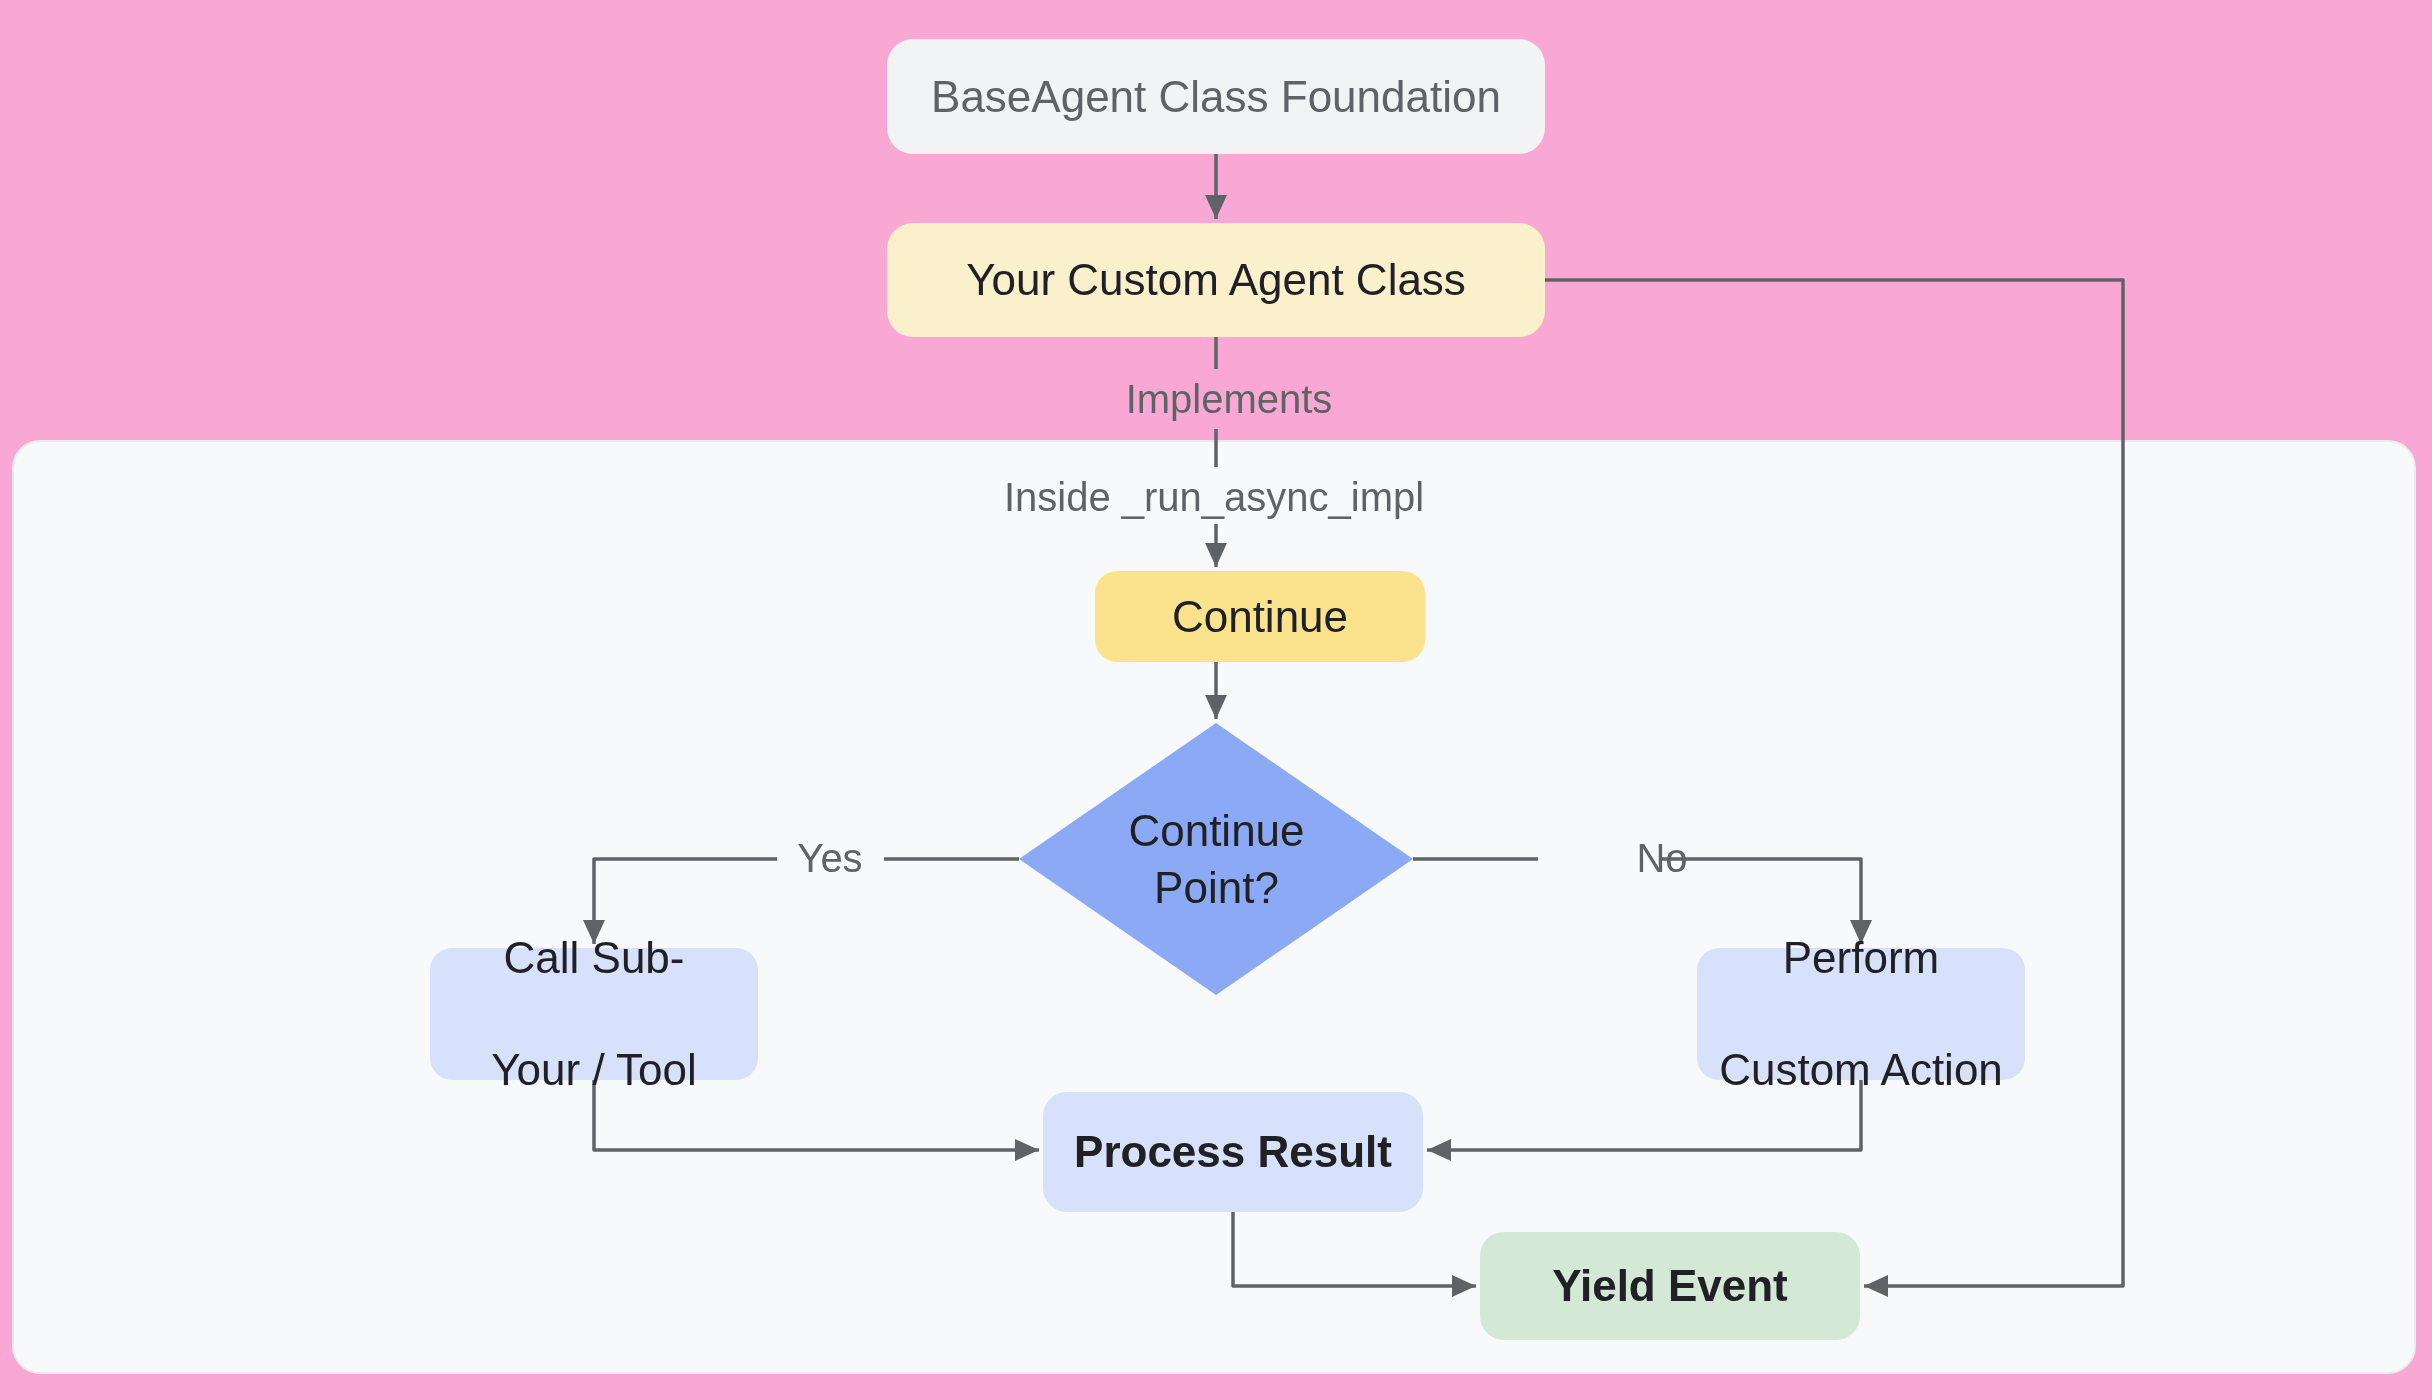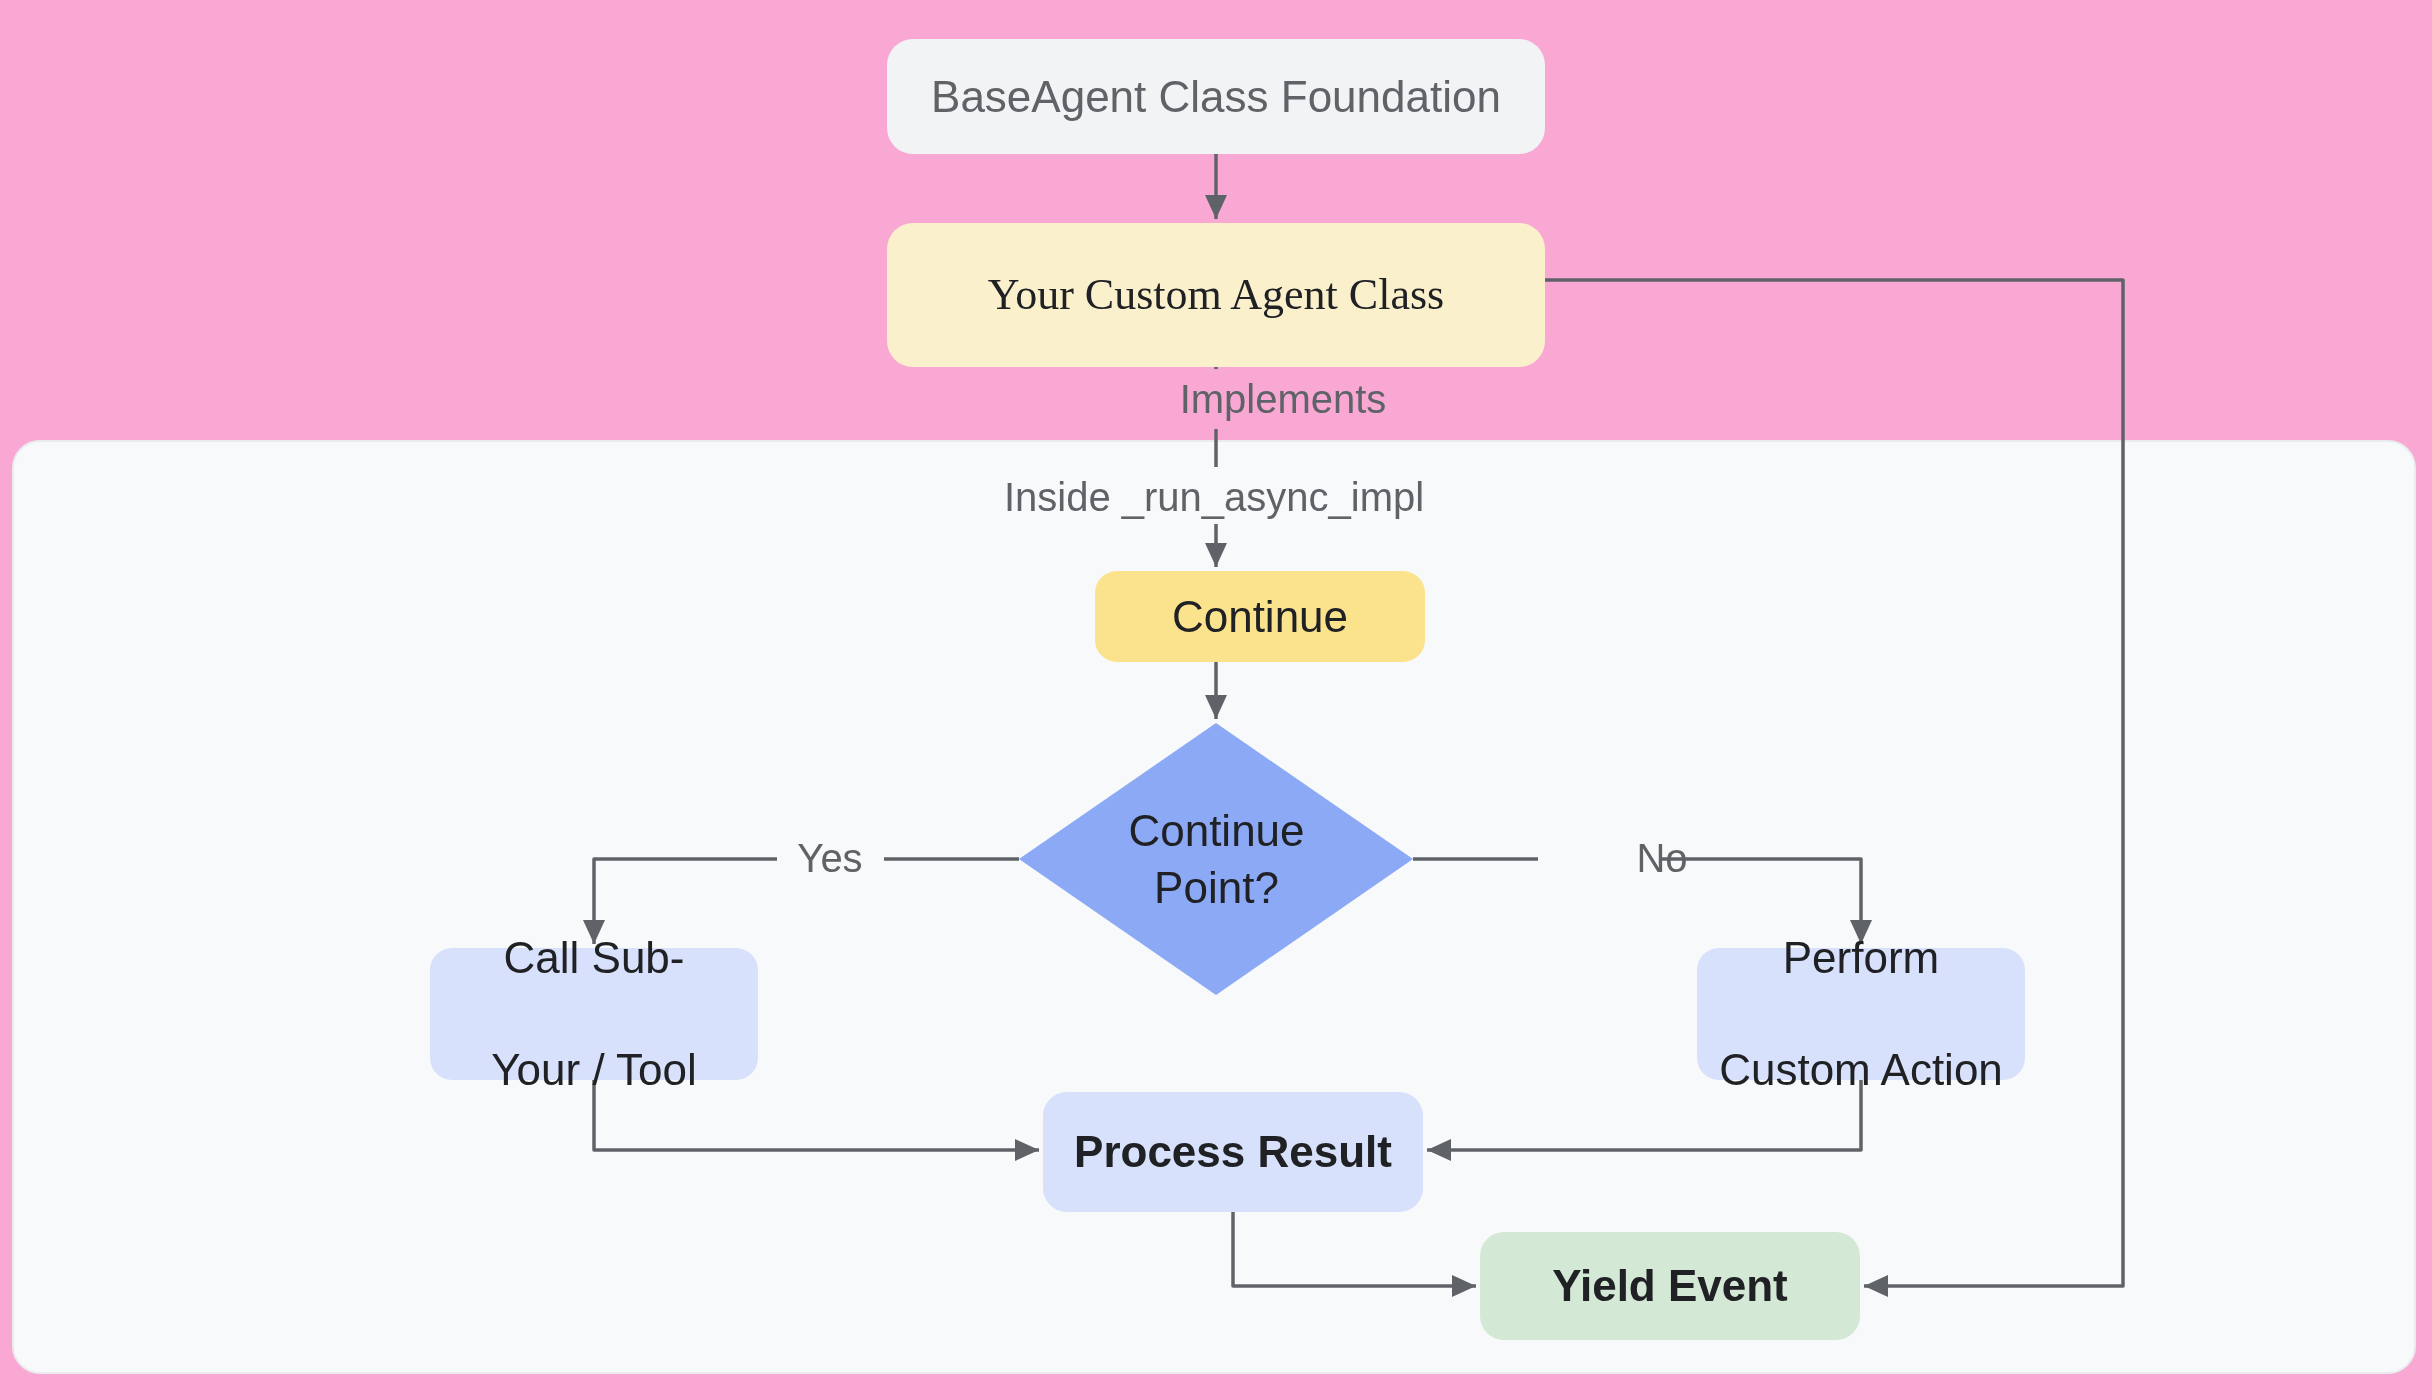--- a/index.html
+++ b/index.html
@@ -28,21 +28,21 @@
     justify-content: center;
     text-align: center;
     box-sizing: border-box;
     font-size: 44px;
     line-height: 56px;
     color: #202124;
     border-radius: 22px;
     white-space: pre-line;
   }
   .node-base      { left: 887px;  top: 39px;   width: 658px; height: 115px; background: #F1F3F4; border-radius: 26px; color: #5F6368; }
-  .node-custom    { left: 887px;  top: 223px;  width: 658px; height: 144px; background: #FBF0CC; border-radius: 26px; font-family: Liberation Serif, serif; }
+  .node-custom    { left: 887px;  top: 223px;  width: 658px; height: 114px; background: #FBF0CC; border-radius: 26px; }
   .node-continue  { left: 1095px; top: 571px;  width: 330px; height: 91px;  background: #FBE28C; border-radius: 22px; }
   .node-callsub   { left: 430px;  top: 948px;  width: 328px; height: 132px; background: #D8E1FB; }
   .node-perform   { left: 1697px; top: 948px;  width: 328px; height: 132px; background: #D8E1FB; }
   .node-process   { left: 1043px; top: 1092px; width: 380px; height: 120px; background: #D8E1FB; border-radius: 24px; font-weight: 600; }
   .node-yield     { left: 1480px; top: 1232px; width: 380px; height: 108px; background: #D3E8D5; border-radius: 24px; font-weight: 600; }
   .diamond-label {
     position: absolute;
     left: 1019px; top: 791px;
     width: 395px; height: 136px;
     display: flex; flex-direction: column;
@@ -50,21 +50,21 @@
     font-size: 44px; line-height: 57px;
     color: #202124; text-align: center;
   }
   .edge-label {
     position: absolute;
     transform: translate(-50%, -50%);
     font-size: 40px;
     color: #5F6368;
     white-space: nowrap;
   }
-  .lbl-implements { left: 1283px; top: 399px; }
+  .lbl-implements { left: 1229px; top: 399px; }
   .lbl-inside     { left: 1214px; top: 497px; }
   .lbl-yes        { left: 830px;  top: 858px; }
   .lbl-no         { left: 1662px; top: 858px; }
 </style>
 </head>
 <body>
 
 <div class="stage">
 
   <div class="scope-panel"></div>

